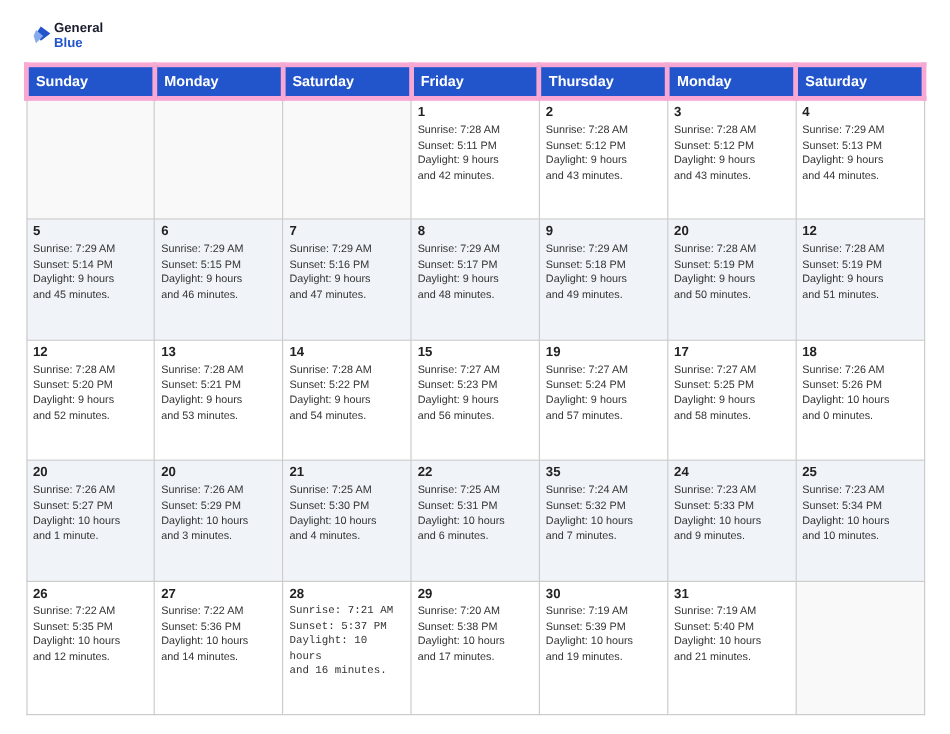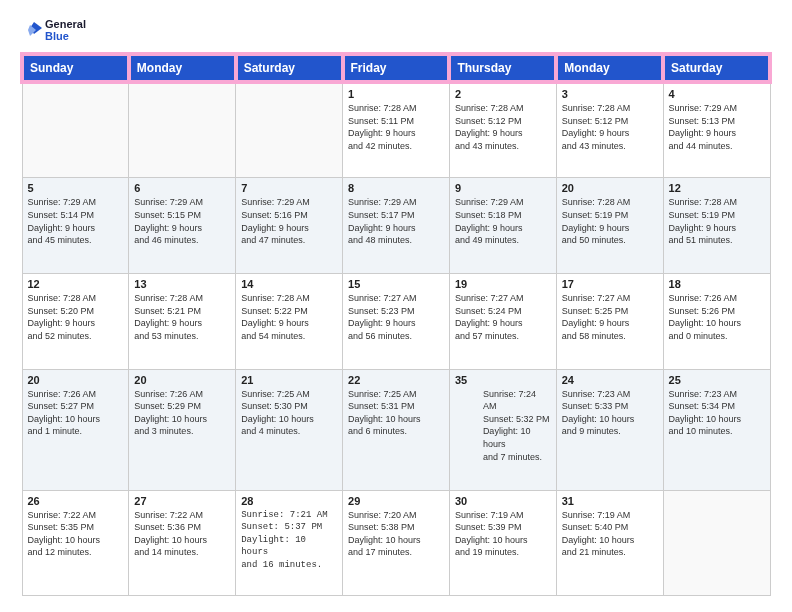--- a/index.html
+++ b/index.html
@@ -287,21 +287,21 @@
           </td>
           <td>
             <span class="day-num">22</span>
             <div class="day-info" style="white-space: pre-line;">Sunrise: 7:25 AM
 Sunset: 5:31 PM
 Daylight: 10 hours
 and 6 minutes.</div>
           </td>
           <td>
             <span class="day-num">35</span>
-            <div class="day-info" style="white-space: pre-line; margin-left: 28px;">Sunrise: 7:24 AM
+            <div class="day-info" style="white-space: pre-line;">Sunrise: 7:24 AM
 Sunset: 5:32 PM
 Daylight: 10 hours
 and 7 minutes.</div>
           </td>
           <td>
             <span class="day-num">24</span>
             <div class="day-info" style="white-space: pre-line;">Sunrise: 7:23 AM
 Sunset: 5:33 PM
 Daylight: 10 hours
 and 9 minutes.</div>

